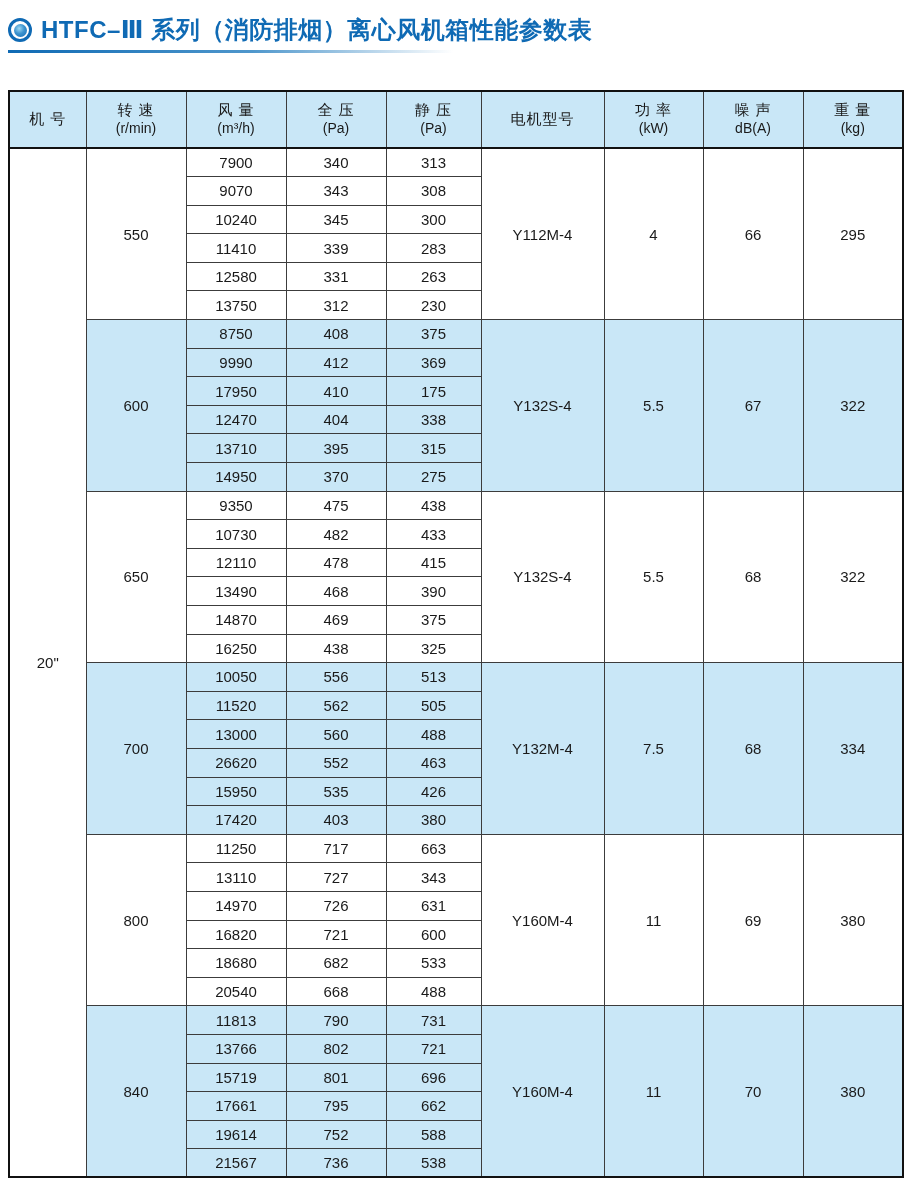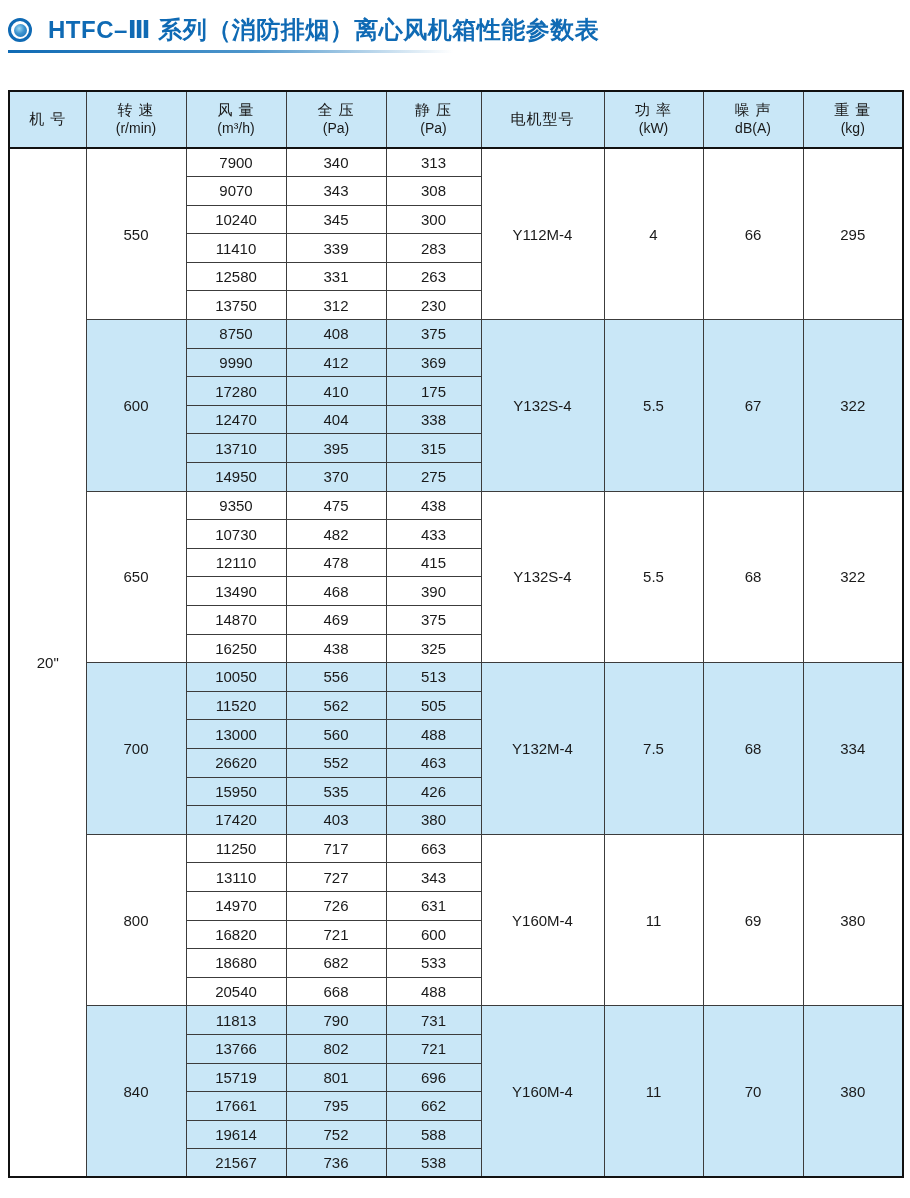--- a/index.html
+++ b/index.html
@@ -14,21 +14,21 @@
   body{
     width:910px;height:1198px;
     background:#ffffff;
     font-family:"Liberation Sans","DejaVu Sans",sans-serif;
     color:var(--ink);
   }
   .page{width:910px;height:1198px;overflow:hidden;position:relative;}
 
   
   .title-block{position:absolute;left:8px;top:16px;width:894px;}
-  .title-row{display:flex;align-items:center;gap:16px;}
+  .title-row{display:flex;align-items:center;gap:9px;}
   .bullet{
     width:24px;height:24px;border-radius:50%;
     border:3px solid var(--accent);
     display:flex;align-items:center;justify-content:center;
     flex:0 0 auto;
   }
   .bullet-core{
     width:13px;height:13px;border-radius:50%;
     background:radial-gradient(circle at 40% 35%, #9fd9f2 0%, #3b93cf 45%, var(--accent) 100%);
   }
@@ -179,21 +179,21 @@
           <td rowspan="6" class="shaded">5.5</td>
           <td rowspan="6" class="shaded">67</td>
           <td rowspan="6" class="shaded">322</td>
         </tr>
         <tr>
           <td class="shaded">9990</td>
           <td class="shaded">412</td>
           <td class="shaded">369</td>
         </tr>
         <tr>
-          <td class="shaded">17280</td>
+          <td class="shaded">17950</td>
           <td class="shaded">410</td>
           <td class="shaded">175</td>
         </tr>
         <tr>
           <td class="shaded">12470</td>
           <td class="shaded">404</td>
           <td class="shaded">338</td>
         </tr>
         <tr>
           <td class="shaded">13710</td>

